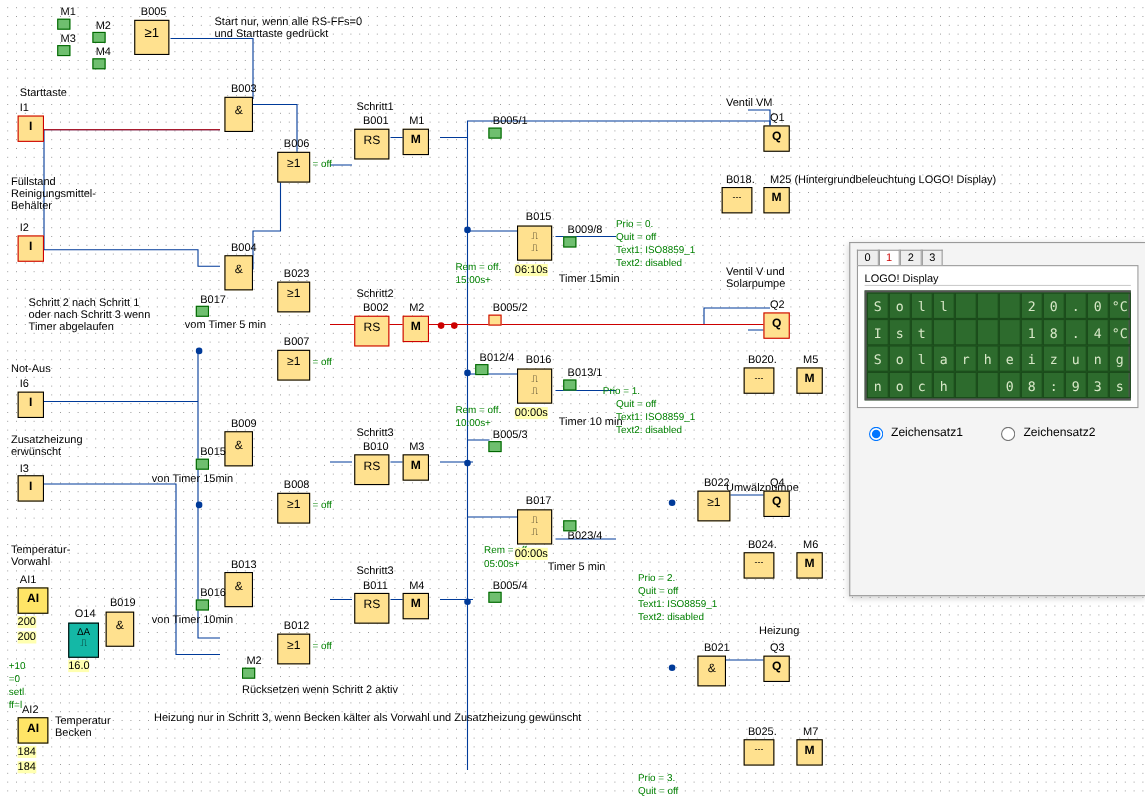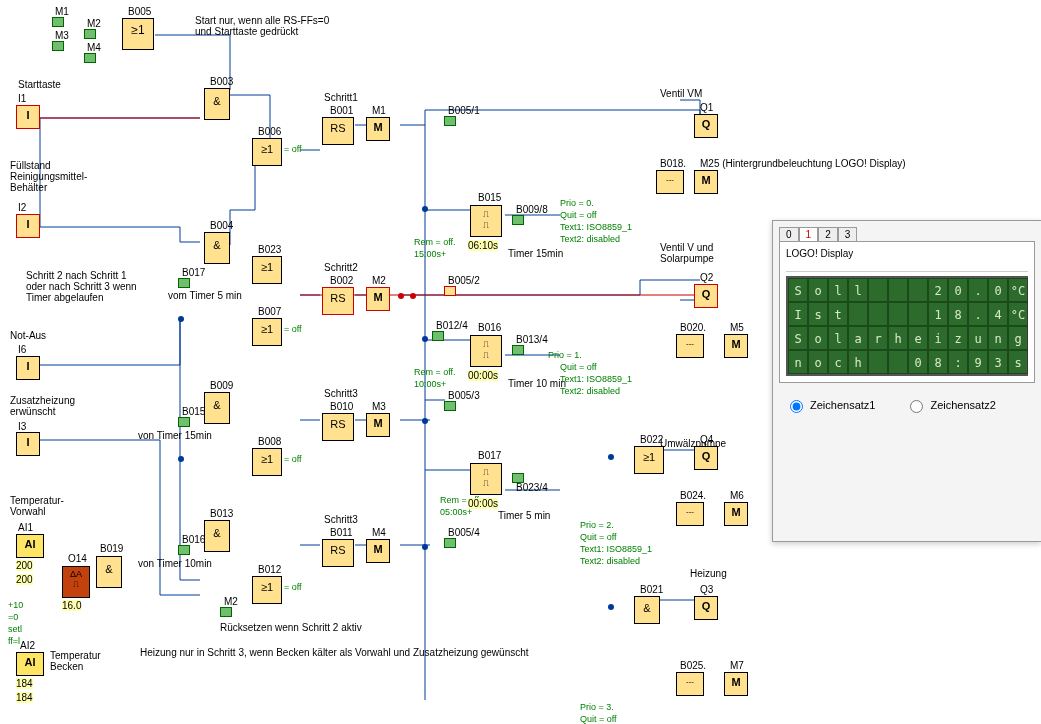--- a/index.html
+++ b/index.html
@@ -99,21 +99,21 @@
 <div class="lbl" style="left:10px;top:495px">Temperatur-
 Vorwahl</div>
 <div class="lbl" style="left:18px;top:522px">AI1</div>
 <div class="block" style="left:16px;top:534px;width:26px;height:22px;background:#ffe566">
     <div class="bt" style="top:3px;font-weight:bold">AI</div>
   </div>
 <div class="lbl hl" style="left:16px;top:560px">200</div>
 <div class="lbl hl" style="left:16px;top:574px">200</div>
 
 <div class="lbl" style="left:68px;top:553px">O14</div>
-<div class="block" style="left:62px;top:566px;width:26px;height:30px;background:#c2410c">
+<div class="block" style="left:62px;top:566px;width:26px;height:30px;background:#14b8a6">
     <div class="bt" style="top:2px;font-size:9px">ΔA<br>⎍</div>
   </div>
 <div class="lbl grn" style="left:8px;top:600px;font-size:9px">+10</div>
 <div class="lbl grn" style="left:8px;top:612px;font-size:9px">=0</div>
 <div class="lbl grn" style="left:8px;top:624px;font-size:9px">setl</div>
 <div class="lbl grn" style="left:8px;top:636px;font-size:9px">ff=l</div>
 <div class="lbl hl" style="left:62px;top:600px">16.0</div>
 
 <div class="lbl" style="left:100px;top:543px">B019</div>
 <div class="block" style="left:96px;top:556px;width:24px;height:30px">
@@ -245,21 +245,21 @@
     <div class="bt" style="top:3px;font-size:9px">⎍<br>⎍</div>
   </div>
 <div class="lbl grn" style="left:414px;top:237px;font-size:9px">Rem = off.</div>
 <div class="lbl grn" style="left:414px;top:249px;font-size:9px">15:00s+</div>
 <div class="lbl hl" style="left:468px;top:240px">06:10s</div>
 <div class="lbl" style="left:508px;top:248px">Timer 15min</div>
 
 <div class="lbl" style="left:436px;top:320px">B012/4</div>
 <div class="pin" style="left:432px;top:331px"></div>
 <div class="lbl" style="left:478px;top:322px">B016</div>
-<div class="lbl" style="left:516px;top:334px">B013/4</div>
+<div class="lbl" style="left:516px;top:334px">B013/1</div>
 <div class="pin" style="left:512px;top:345px"></div>
 <div class="block" style="left:470px;top:335px;width:30px;height:30px">
     <div class="bt" style="top:3px;font-size:9px">⎍<br>⎍</div>
   </div>
 <div class="lbl grn" style="left:414px;top:367px;font-size:9px">Rem = off.</div>
 <div class="lbl grn" style="left:414px;top:379px;font-size:9px">10:00s+</div>
 <div class="lbl hl" style="left:468px;top:370px">00:00s</div>
 <div class="lbl" style="left:508px;top:378px">Timer 10 min</div>
 
 <div class="lbl" style="left:478px;top:450px">B017</div>
@@ -374,21 +374,21 @@
 <div class="lbl" style="left:140px;top:647px">Heizung nur in Schritt 3, wenn Becken kälter als Vorwahl und Zusatzheizung gewünscht</div>
 
 <div class="panel">
   <div class="tabs">
     <div class="tab">0</div>
     <div class="tab active">1</div>
     <div class="tab">2</div>
     <div class="tab">3</div>
   </div>
   <div class="panel-inner">
-    <div style="font-size:10px;border-bottom:1px solid #ccc;padding-bottom:12px;margin-bottom:4px">LOGO! Display</div>
+    <div style="font-size:10px;border-bottom:1px solid #ccc;padding-bottom:0;margin-bottom:4px">LOGO! Display</div>
     <div class="lcd" id="lcd">
         <div class="cell">S</div>
         <div class="cell">o</div>
         <div class="cell">l</div>
         <div class="cell">l</div>
         <div class="cell"></div>
         <div class="cell"></div>
         <div class="cell"></div>
         <div class="cell">2</div>
         <div class="cell">0</div>

